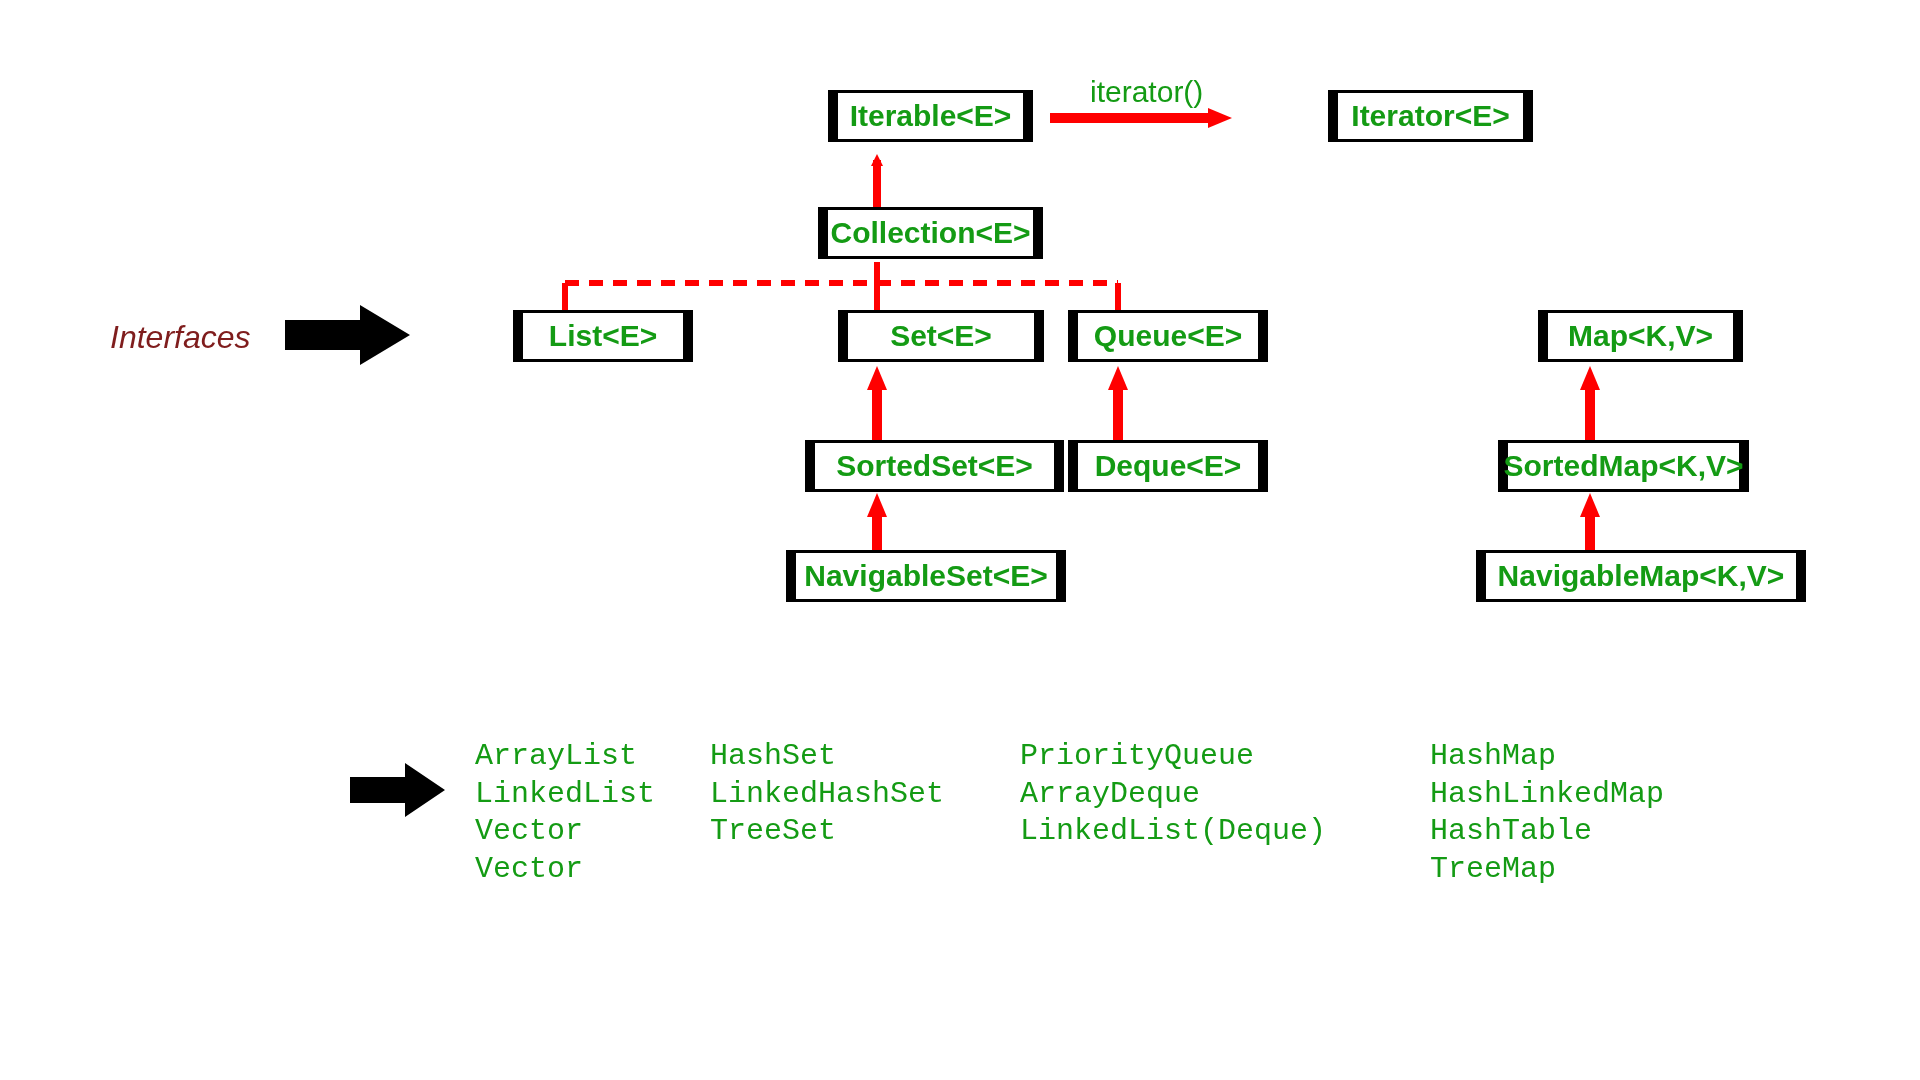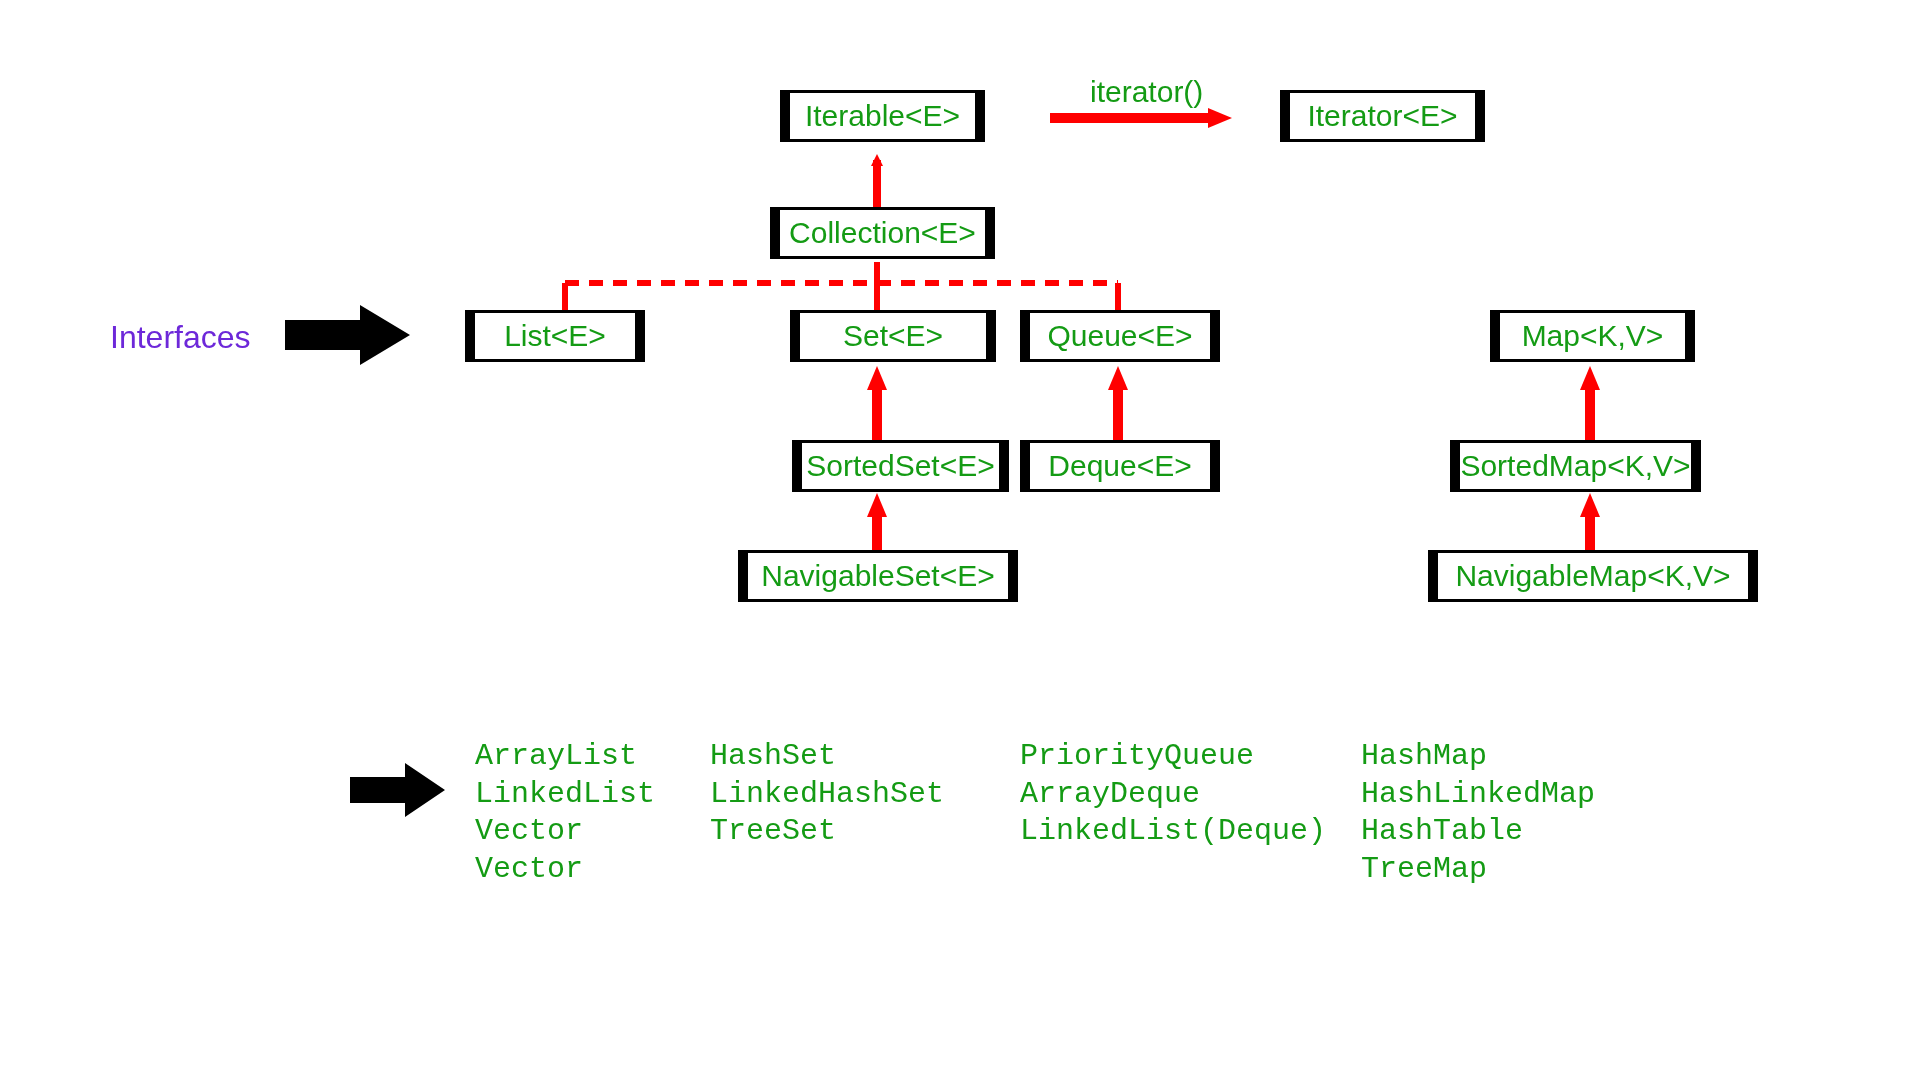--- a/index.html
+++ b/index.html
@@ -20,36 +20,38 @@
   
   .ibox {
     position: absolute;
     background: #ffffff;
     border-top: 3px solid #000;
     border-bottom: 3px solid #000;
     border-left: 10px solid #000;
     border-right: 10px solid #000;
     color: #149b14;
     font-size: 30px;
-    font-weight: 400;
+    font-weight: 700;
     display: flex;
     align-items: center;
     justify-content: center;
     padding: 6px 30px;
     white-space: nowrap;
+    margin-left: 48px;
   }
 
   
   .side-label {
     position: absolute;
-    color: #6d28d9;
+    color: #7f1d1d;
     font-size: 32px;
     font-weight: 500;
     text-align: right;
     line-height: 1.2;
+    font-style: italic;
   }
 
   
   .big-arrow {
     position: absolute;
   }
 
   
   .impl-col {
     position: absolute;
@@ -125,21 +127,21 @@
   <div class="method-label" style="left:1090px; top:75px;">iterator()</div>
 
   <div class="ibox" style="left:1280px; top:90px; width:205px;">Iterator&lt;E&gt;</div>
 
   <div class="ibox" style="left:770px; top:207px; width:225px;">Collection&lt;E&gt;</div>
 
   <div class="ibox" style="left:465px; top:310px; width:180px;">List&lt;E&gt;</div>
   <div class="ibox" style="left:790px; top:310px; width:206px;">Set&lt;E&gt;</div>
   <div class="ibox" style="left:1020px; top:310px; width:200px;">Queue&lt;E&gt;</div>
 
-  <div class="ibox" style="left:792px; top:440px; width:217px;">SortedSet&lt;E&gt;</div>
+  <div class="ibox" style="left:757px; top:440px; width:259px;">SortedSet&lt;E&gt;</div>
   <div class="ibox" style="left:1020px; top:440px; width:200px;">Deque&lt;E&gt;</div>
 
   <div class="ibox" style="left:738px; top:550px; width:280px;">NavigableSet&lt;E&gt;</div>
 
   <div class="ibox" style="left:1490px; top:310px; width:205px;">Map&lt;K,V&gt;</div>
   <div class="ibox" style="left:1450px; top:440px; width:251px;">SortedMap&lt;K,V&gt;</div>
   <div class="ibox" style="left:1428px; top:550px; width:330px;">NavigableMap&lt;K,V&gt;</div>
 
   <svg class="big-arrow" style="left:350px; top:760px; width:100px; height:60px;">
     <path d="M0,17 L55,17 L55,3 L95,30 L55,57 L55,43 L0,43 Z" fill="#000000"></path>
@@ -157,20 +159,20 @@
     <div>LinkedHashSet</div>
     <div>TreeSet</div>
   </div>
 
   <div class="impl-col" style="left:1020px; top:738px;">
     <div>PriorityQueue</div>
     <div>ArrayDeque</div>
     <div>LinkedList(Deque)</div>
   </div>
 
-  <div class="impl-col" style="left:1361px; top:738px;">
+  <div class="impl-col" style="left:1430px; top:738px;">
     <div>HashMap</div>
     <div>HashLinkedMap</div>
     <div>HashTable</div>
     <div>TreeMap</div>
   </div>
 
 </div>
 
 </body></html>

